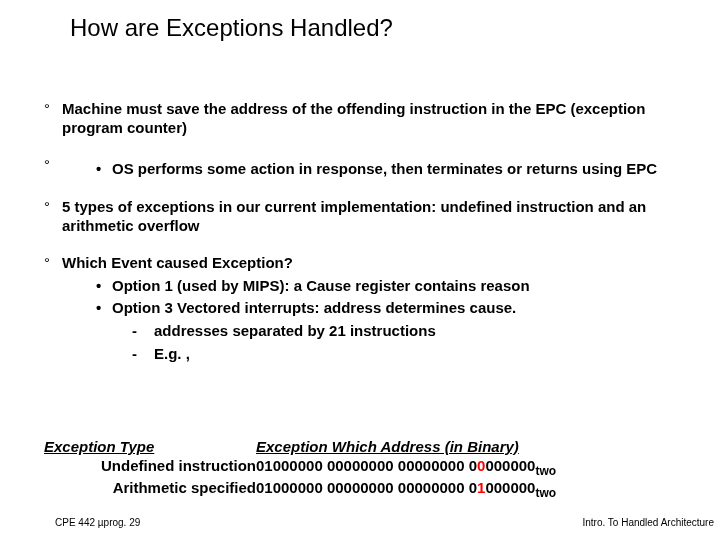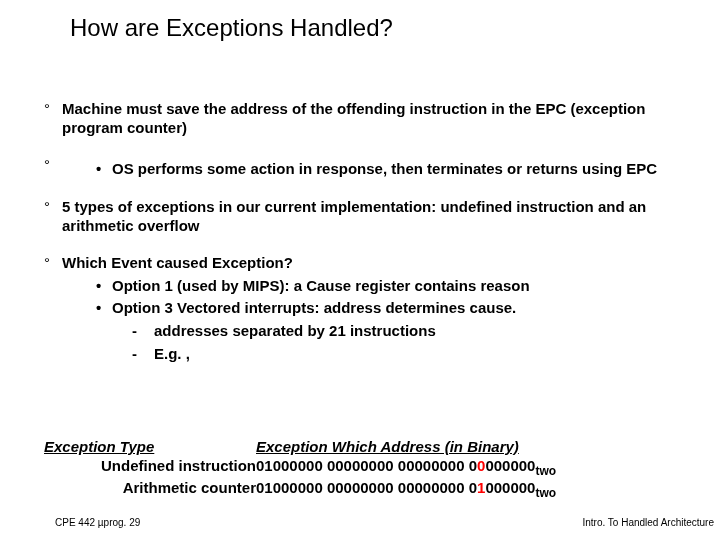--- a/index.html
+++ b/index.html
@@ -175,20 +175,20 @@
   </div>
 
   <div class="table-area">
     <div class="hdr-row">
       <span class="hdr1">Exception Type</span><span class="hdr2">Exception Which Address (in Binary)</span>
     </div>
     <div class="row">
       <span class="c1">Undefined instruction</span><span class="c2"><span>01000000 00000000 00000000 0</span><span class="red">0</span><span>000000</span><span class="sub">two</span></span>
     </div>
     <div class="row">
-      <span class="c1">Arithmetic counter</span><span class="c2"><span>01000000 00000000 00000000 0</span><span class="red">1</span><span>000000</span><span class="sub">two</span></span>
+      <span class="c1">Arithmetic specified</span><span class="c2"><span>01000000 00000000 00000000 0</span><span class="red">1</span><span>000000</span><span class="sub">two</span></span>
     </div>
   </div>
 
   <div class="footer-left">CPE 442  µprog. 29</div>
   <div class="footer-right">Intro. To Handled Architecture</div>
 
 </div>
 
 </body></html>

